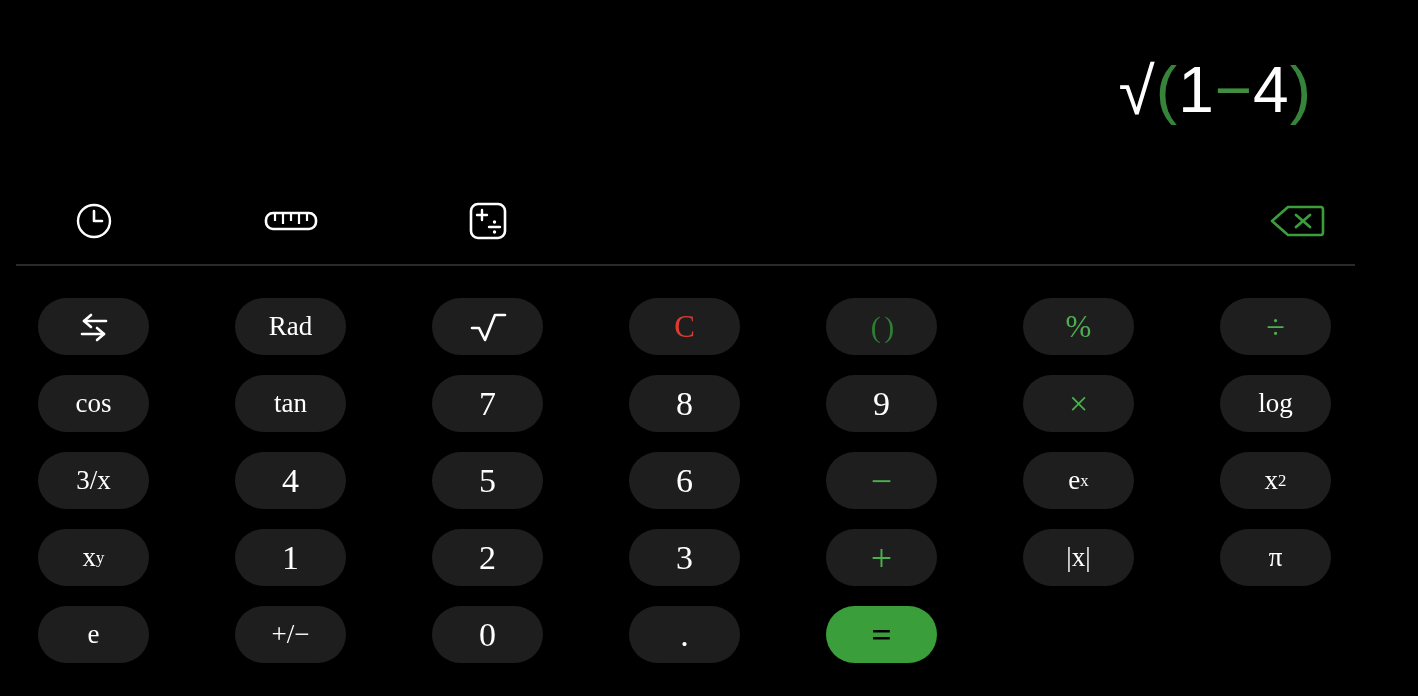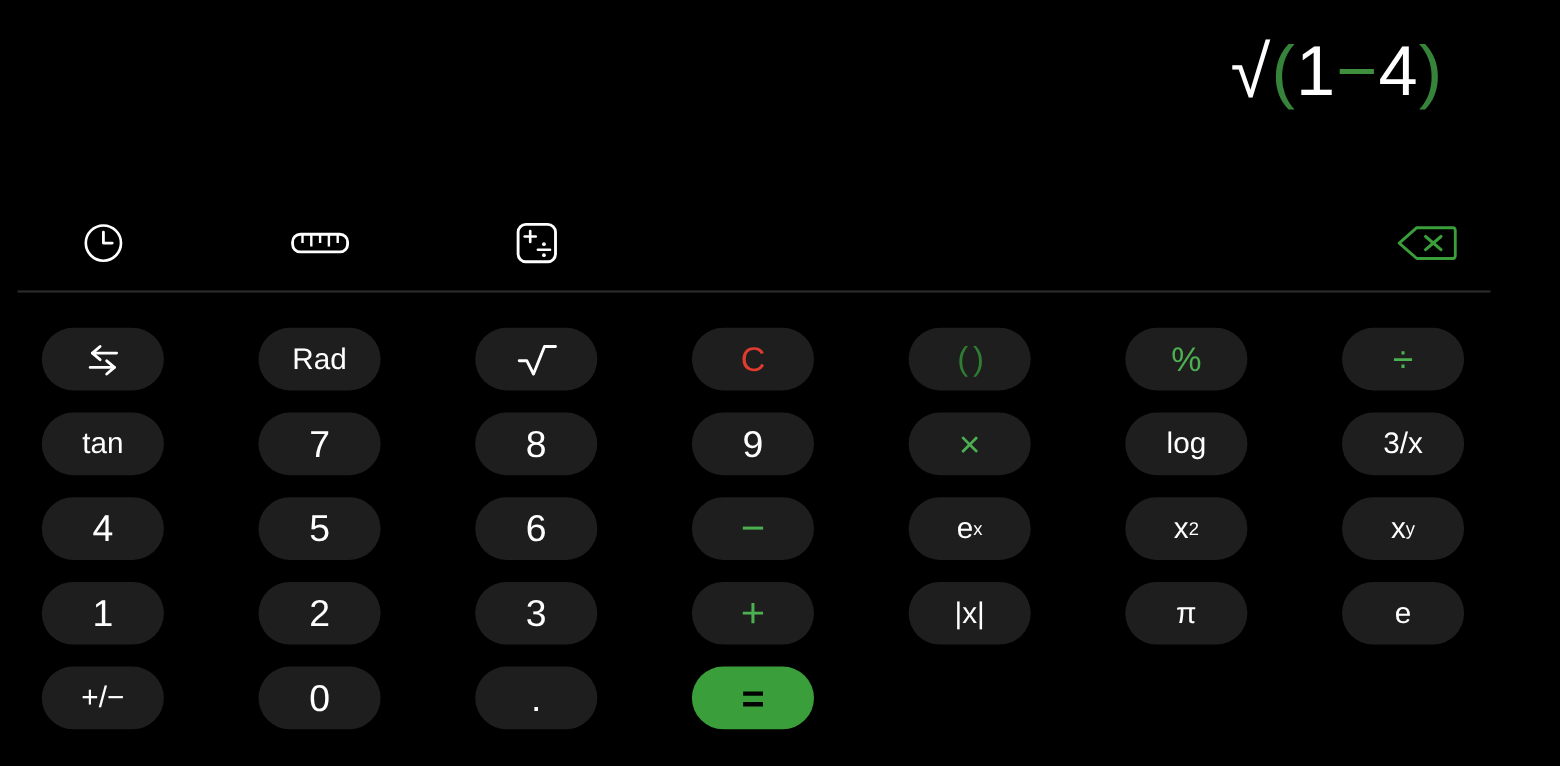--- a/index.html
+++ b/index.html
@@ -27,22 +27,23 @@
     padding: 0 106px 0 40px;
     display: flex;
     align-items: flex-start;
     justify-content: flex-end;
   }
   .expression {
     font-size: 64px;
     line-height: 1.0;
     letter-spacing: 1px;
     white-space: nowrap;
-    padding-top: 30px;
+    padding-top: 12px;
     font-family: "Liberation Sans", sans-serif;
+    margin-top: 44px;
   }
   .expression .tok-white { color: #ffffff; }
   .expression .tok-green { color: #3f8f3f; }
   .expression .tok-paren { color: #35843a; }
   .expression .rad { font-size: 66px; position: relative; top: 2px; }
 
   
   .toolbar {
     position: absolute;
     left: 0;
@@ -97,21 +98,21 @@
     border-radius: 28.5px;
     background: #1e1e1e;
     display: flex;
     align-items: center;
     justify-content: center;
     cursor: pointer;
     user-select: none;
     box-sizing: border-box;
     font-size: 28px;
     color: #ffffff;
-    font-family: Liberation Sans, sans-serif;
+    font-family: Liberation Serif, serif;
     line-height: 1;
   }
   .key.digit { font-size: 34px; }
   .key.fn { font-size: 27px; }
   .key.clear { color: #e03b2f; font-size: 31px; }
   .key.paren { color: #2e7d32; font-size: 30px; letter-spacing: -2px; }
   .key.op { color: #4caf50; font-size: 34px; }
   .key.pct { color: #4caf50; font-size: 31px; }
   .key.equals {
     background: #3a9e3a;
@@ -205,20 +206,21 @@
       <svg width="40" height="36" viewBox="0 0 40 36">
         <path d="M4 19 L11 19 L17 31 L27 6 L37 6" fill="none" stroke="#ffffff" stroke-width="2.6" stroke-linecap="round" stroke-linejoin="round"></path>
       </svg>
     </span>
   </div>
   <div class="key clear">C</div>
   <div class="key paren">( )</div>
   <div class="key pct">%</div>
   <div class="key op">÷</div>
 
+  <div class="key fn">cos</div>
   <div class="key fn">tan</div>
   <div class="key digit">7</div>
   <div class="key digit">8</div>
   <div class="key digit">9</div>
   <div class="key op">×</div>
 
   <div class="key fn">log</div>
   <div class="key fn">3/x</div>
   <div class="key digit">4</div>
   <div class="key digit">5</div>

